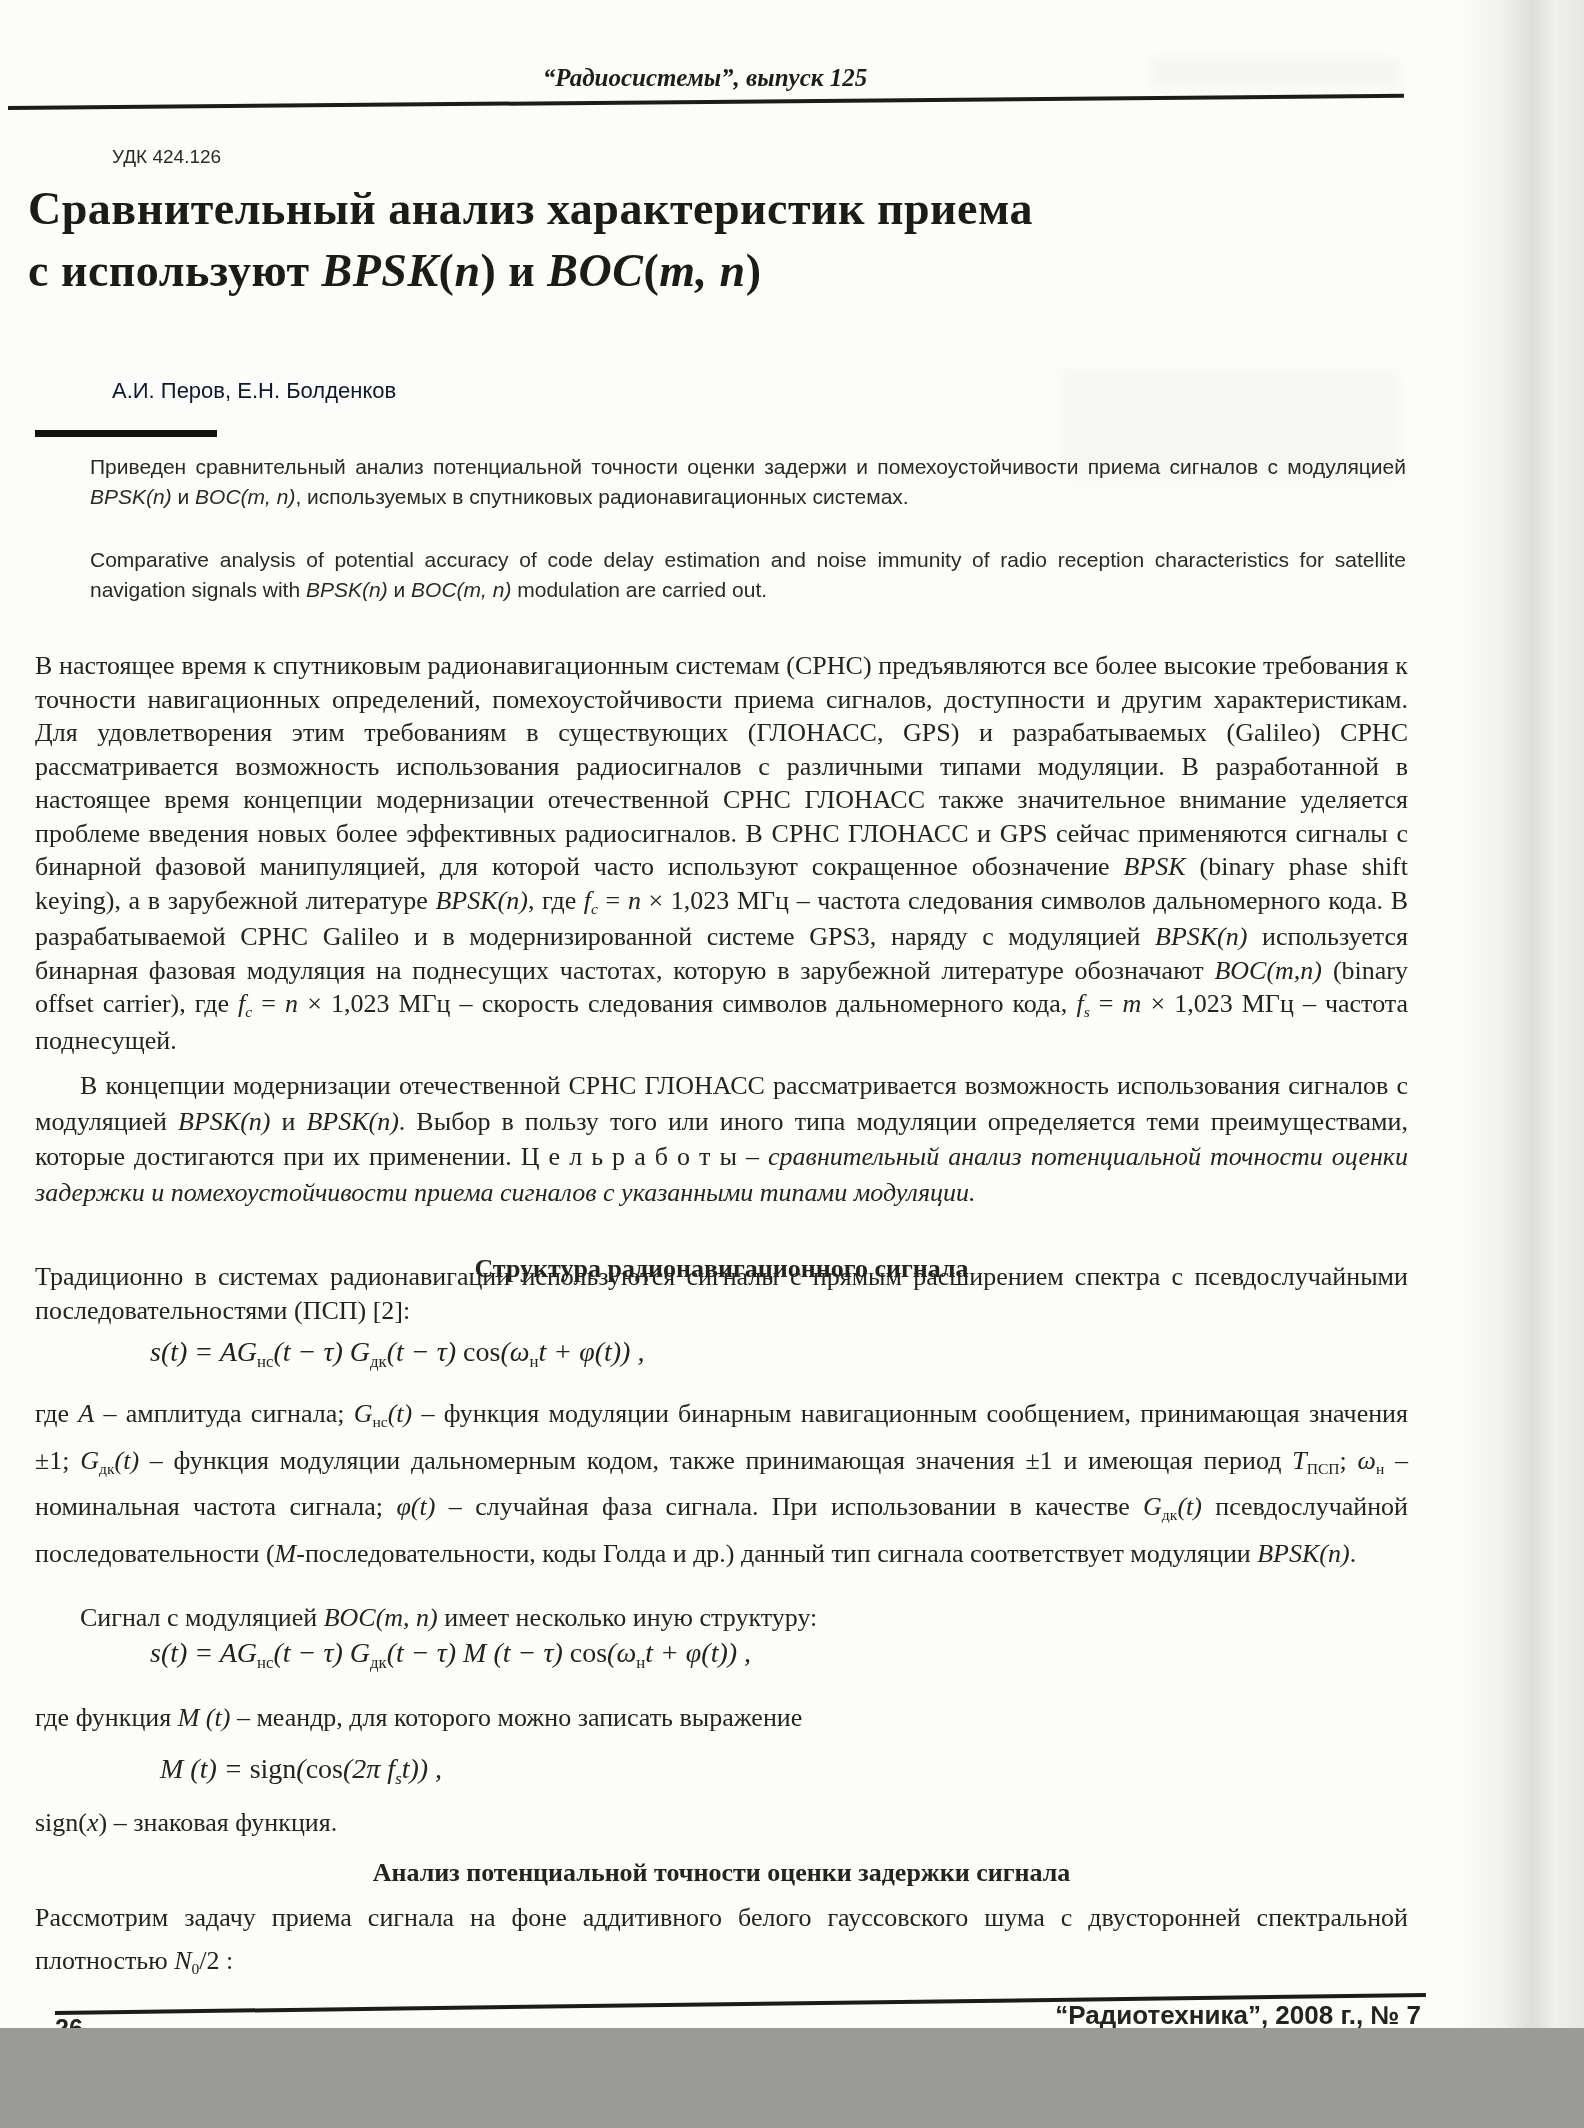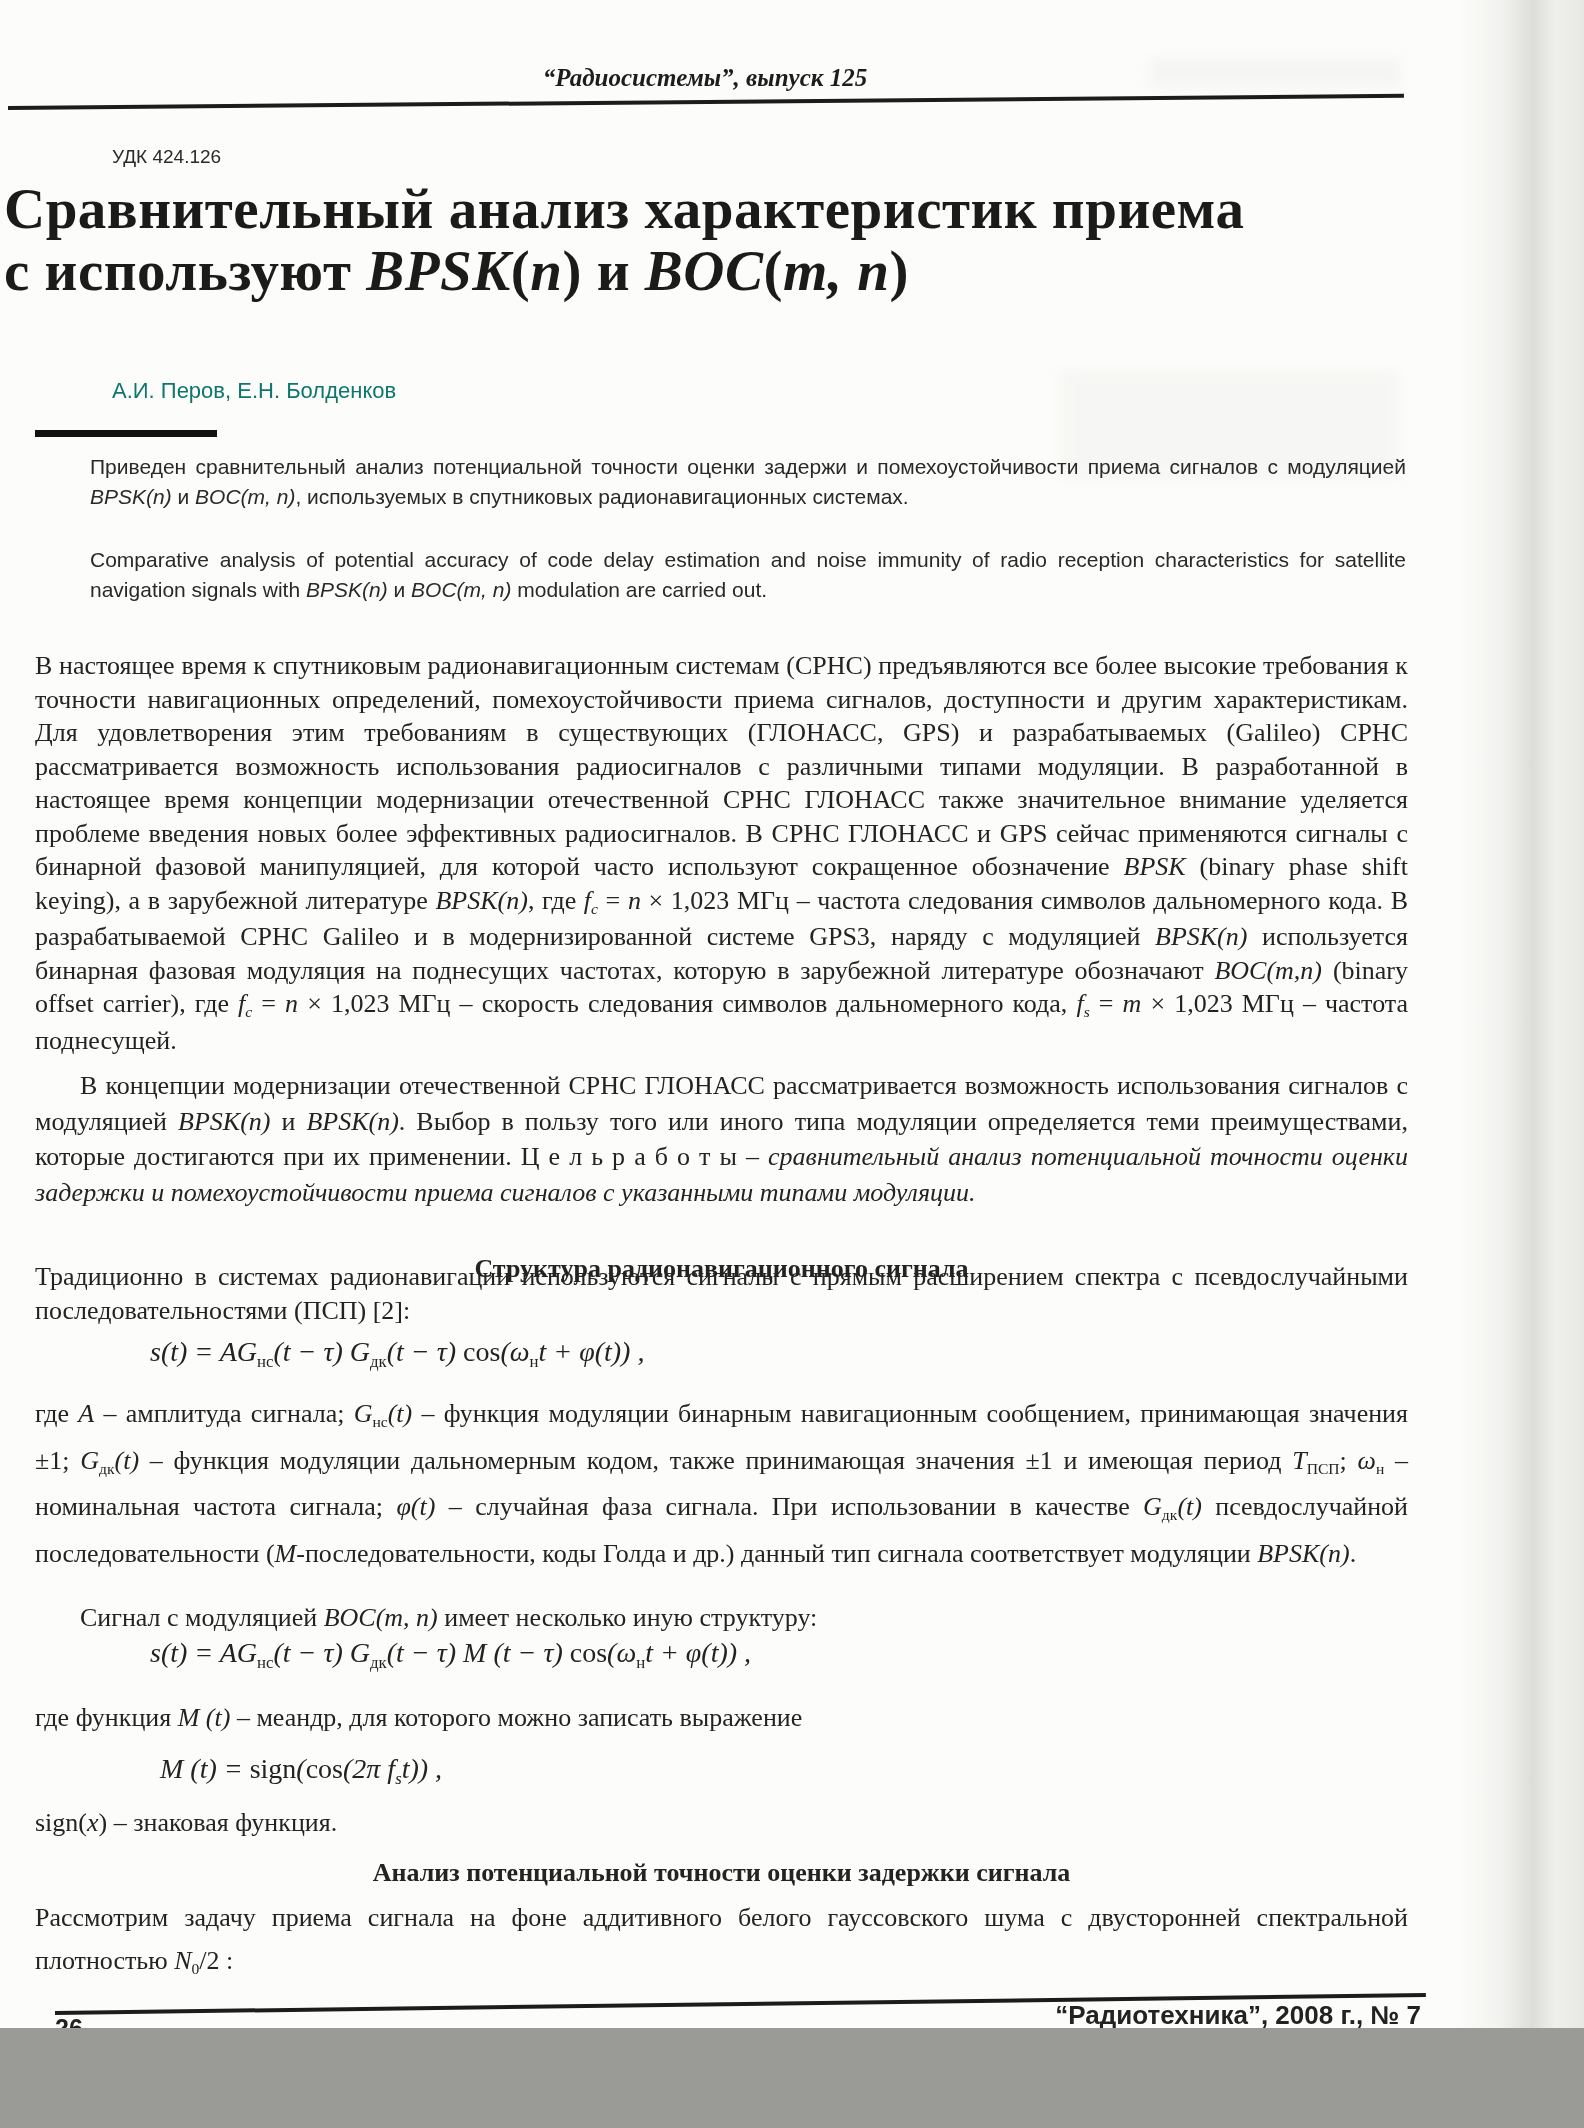--- a/index.html
+++ b/index.html
@@ -29,27 +29,27 @@
   }
   .header-rule {
     position:absolute; top:106px; left:8px; width:1396px; height:4px;
     background:#1c1c1a; transform:rotate(-0.5deg); transform-origin:left center;
   }
   .udc {
     position:absolute; top:146px; left:112px;
     font-family:"Liberation Sans", sans-serif; font-size:19px; color:#2a2a28;
   }
   .title {
-    position:absolute; top:178px; left:4px; width:1380px;
-    font-size:57px; line-height:62px; font-weight:bold; color:#1b1b19;
+    position:absolute; top:178px; left:28px; width:1380px;
+    font-size:46px; line-height:62px; font-weight:bold; color:#1b1b19;
     letter-spacing:0.5px;
   }
   .authors {
     position:absolute; top:378px; left:112px;
-    font-family:"Liberation Sans", sans-serif; font-size:22px; color:#0f766e;
+    font-family:"Liberation Sans", sans-serif; font-size:22px; color:#0f172a;
   }
   .author-rule {
     position:absolute; top:430px; left:35px; width:182px; height:7px;
     background:#121210;
   }
   .abstract {
     position:absolute; left:90px; width:1316px;
     font-family:"Liberation Sans", sans-serif; font-size:21px;
     line-height:30px; text-align:justify; color:#29292б;
     color:#292927;

